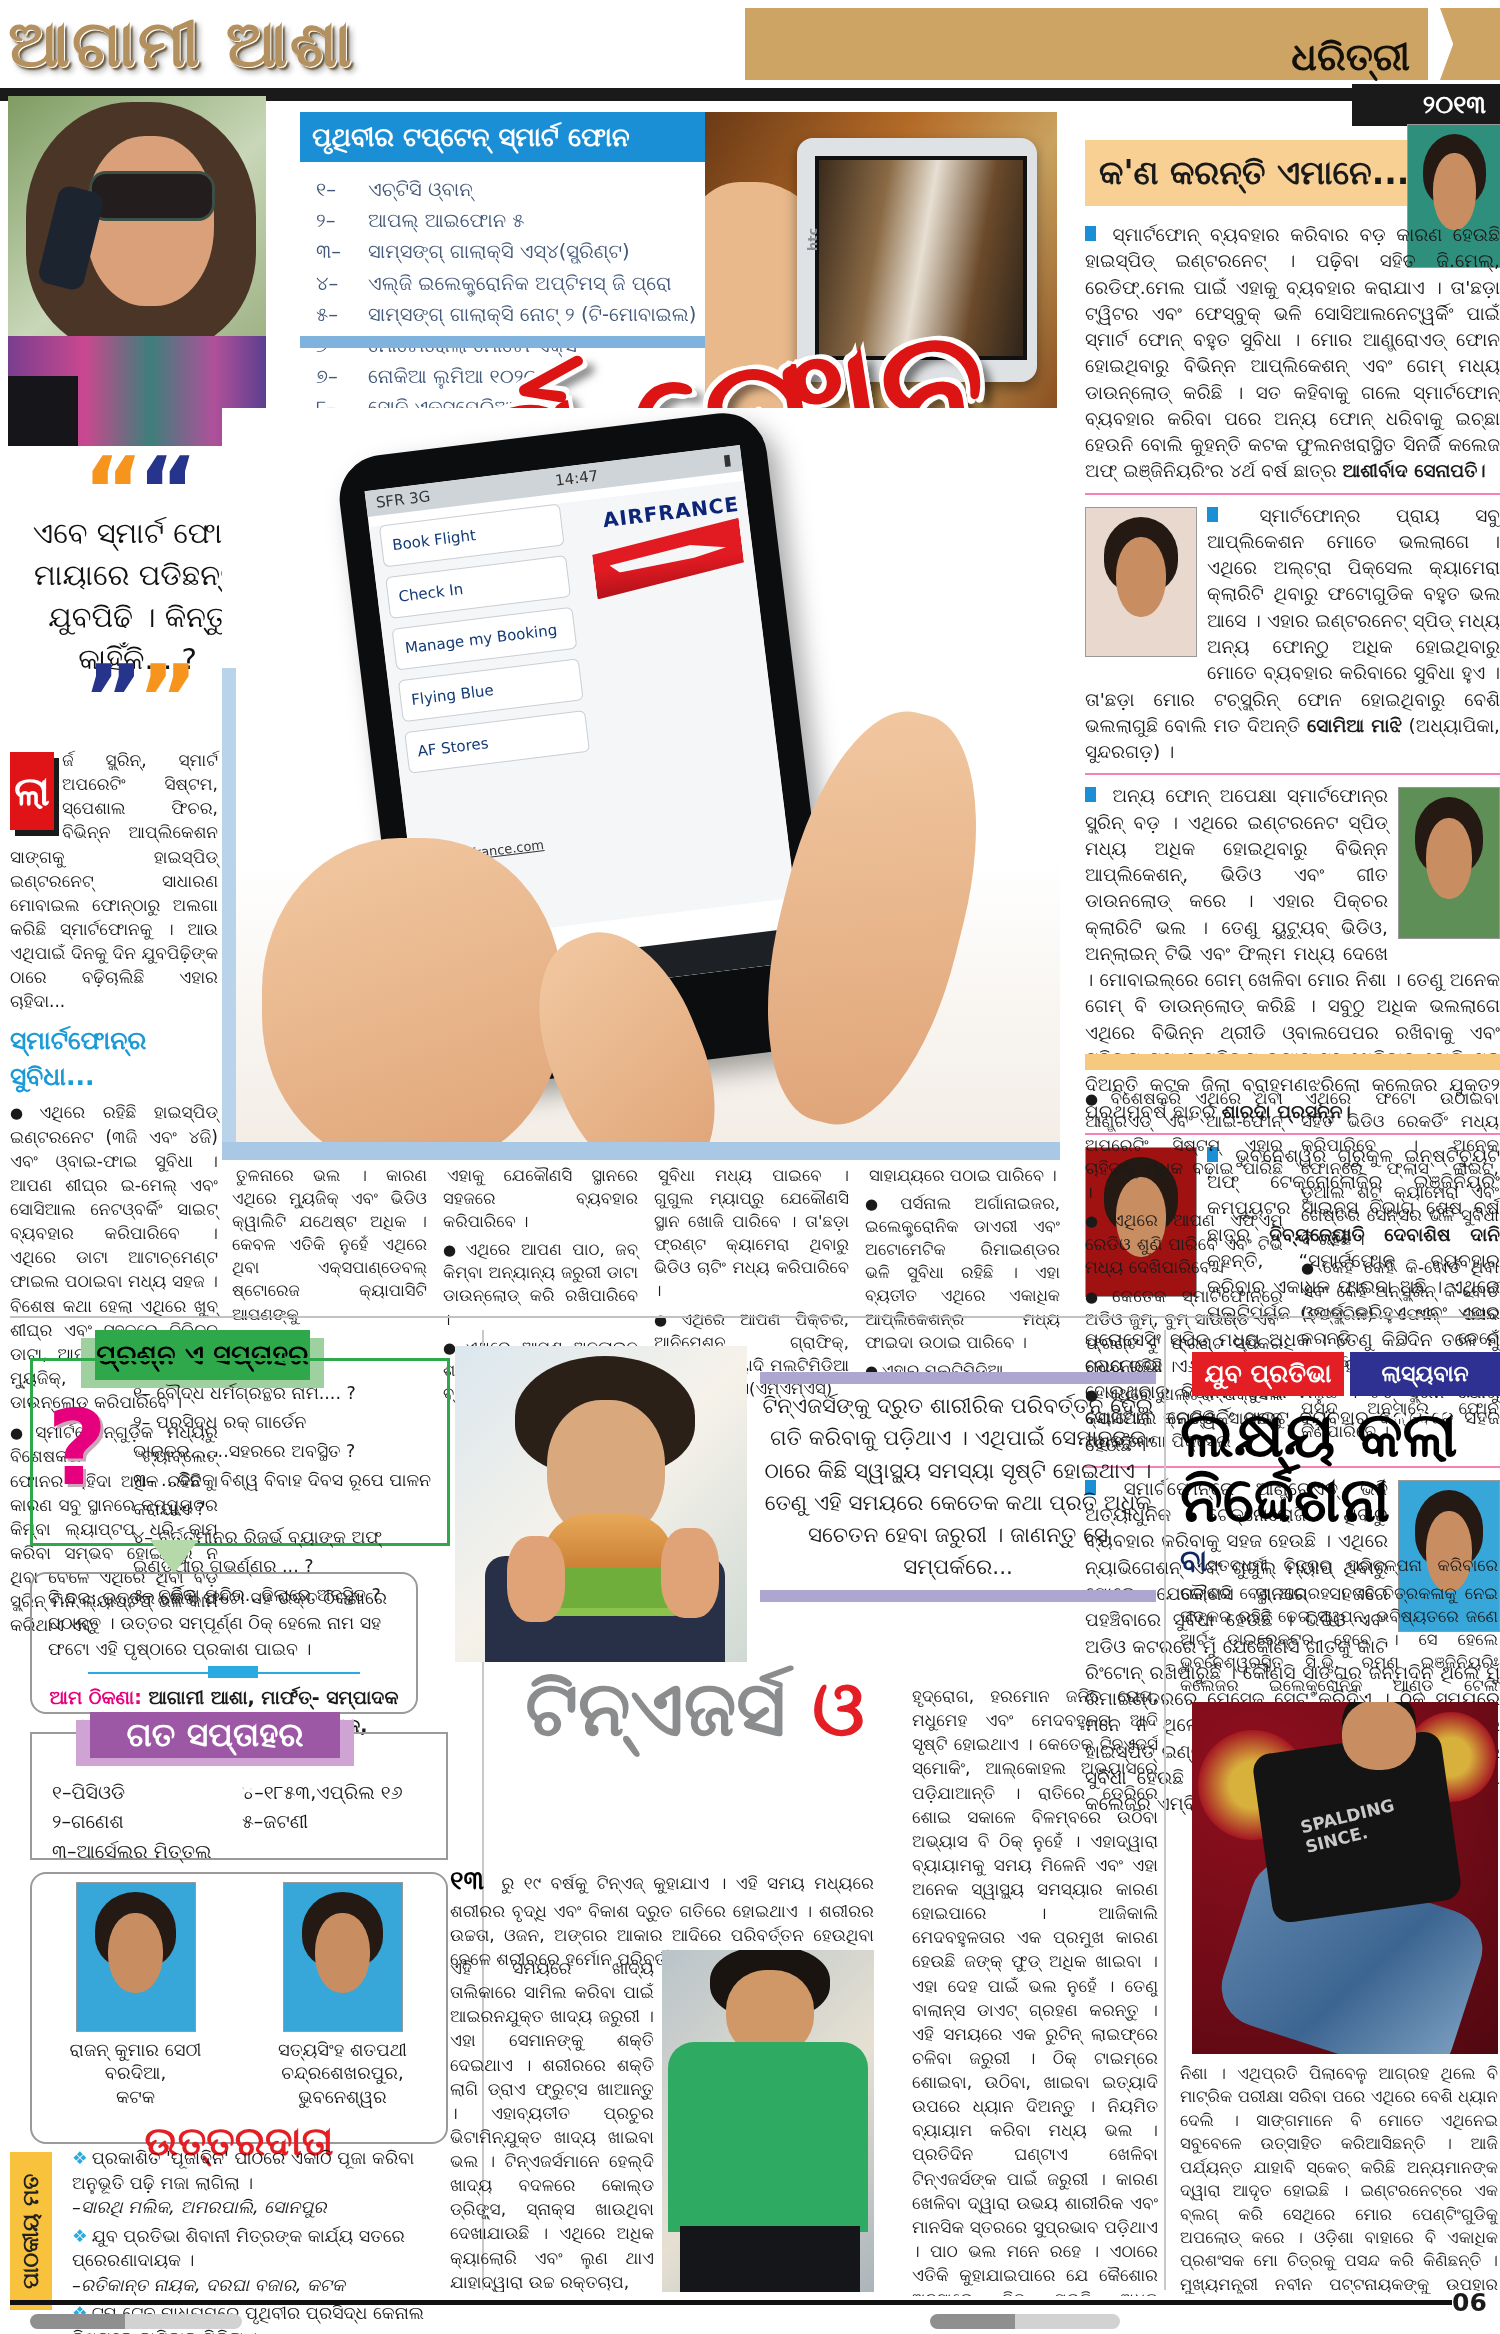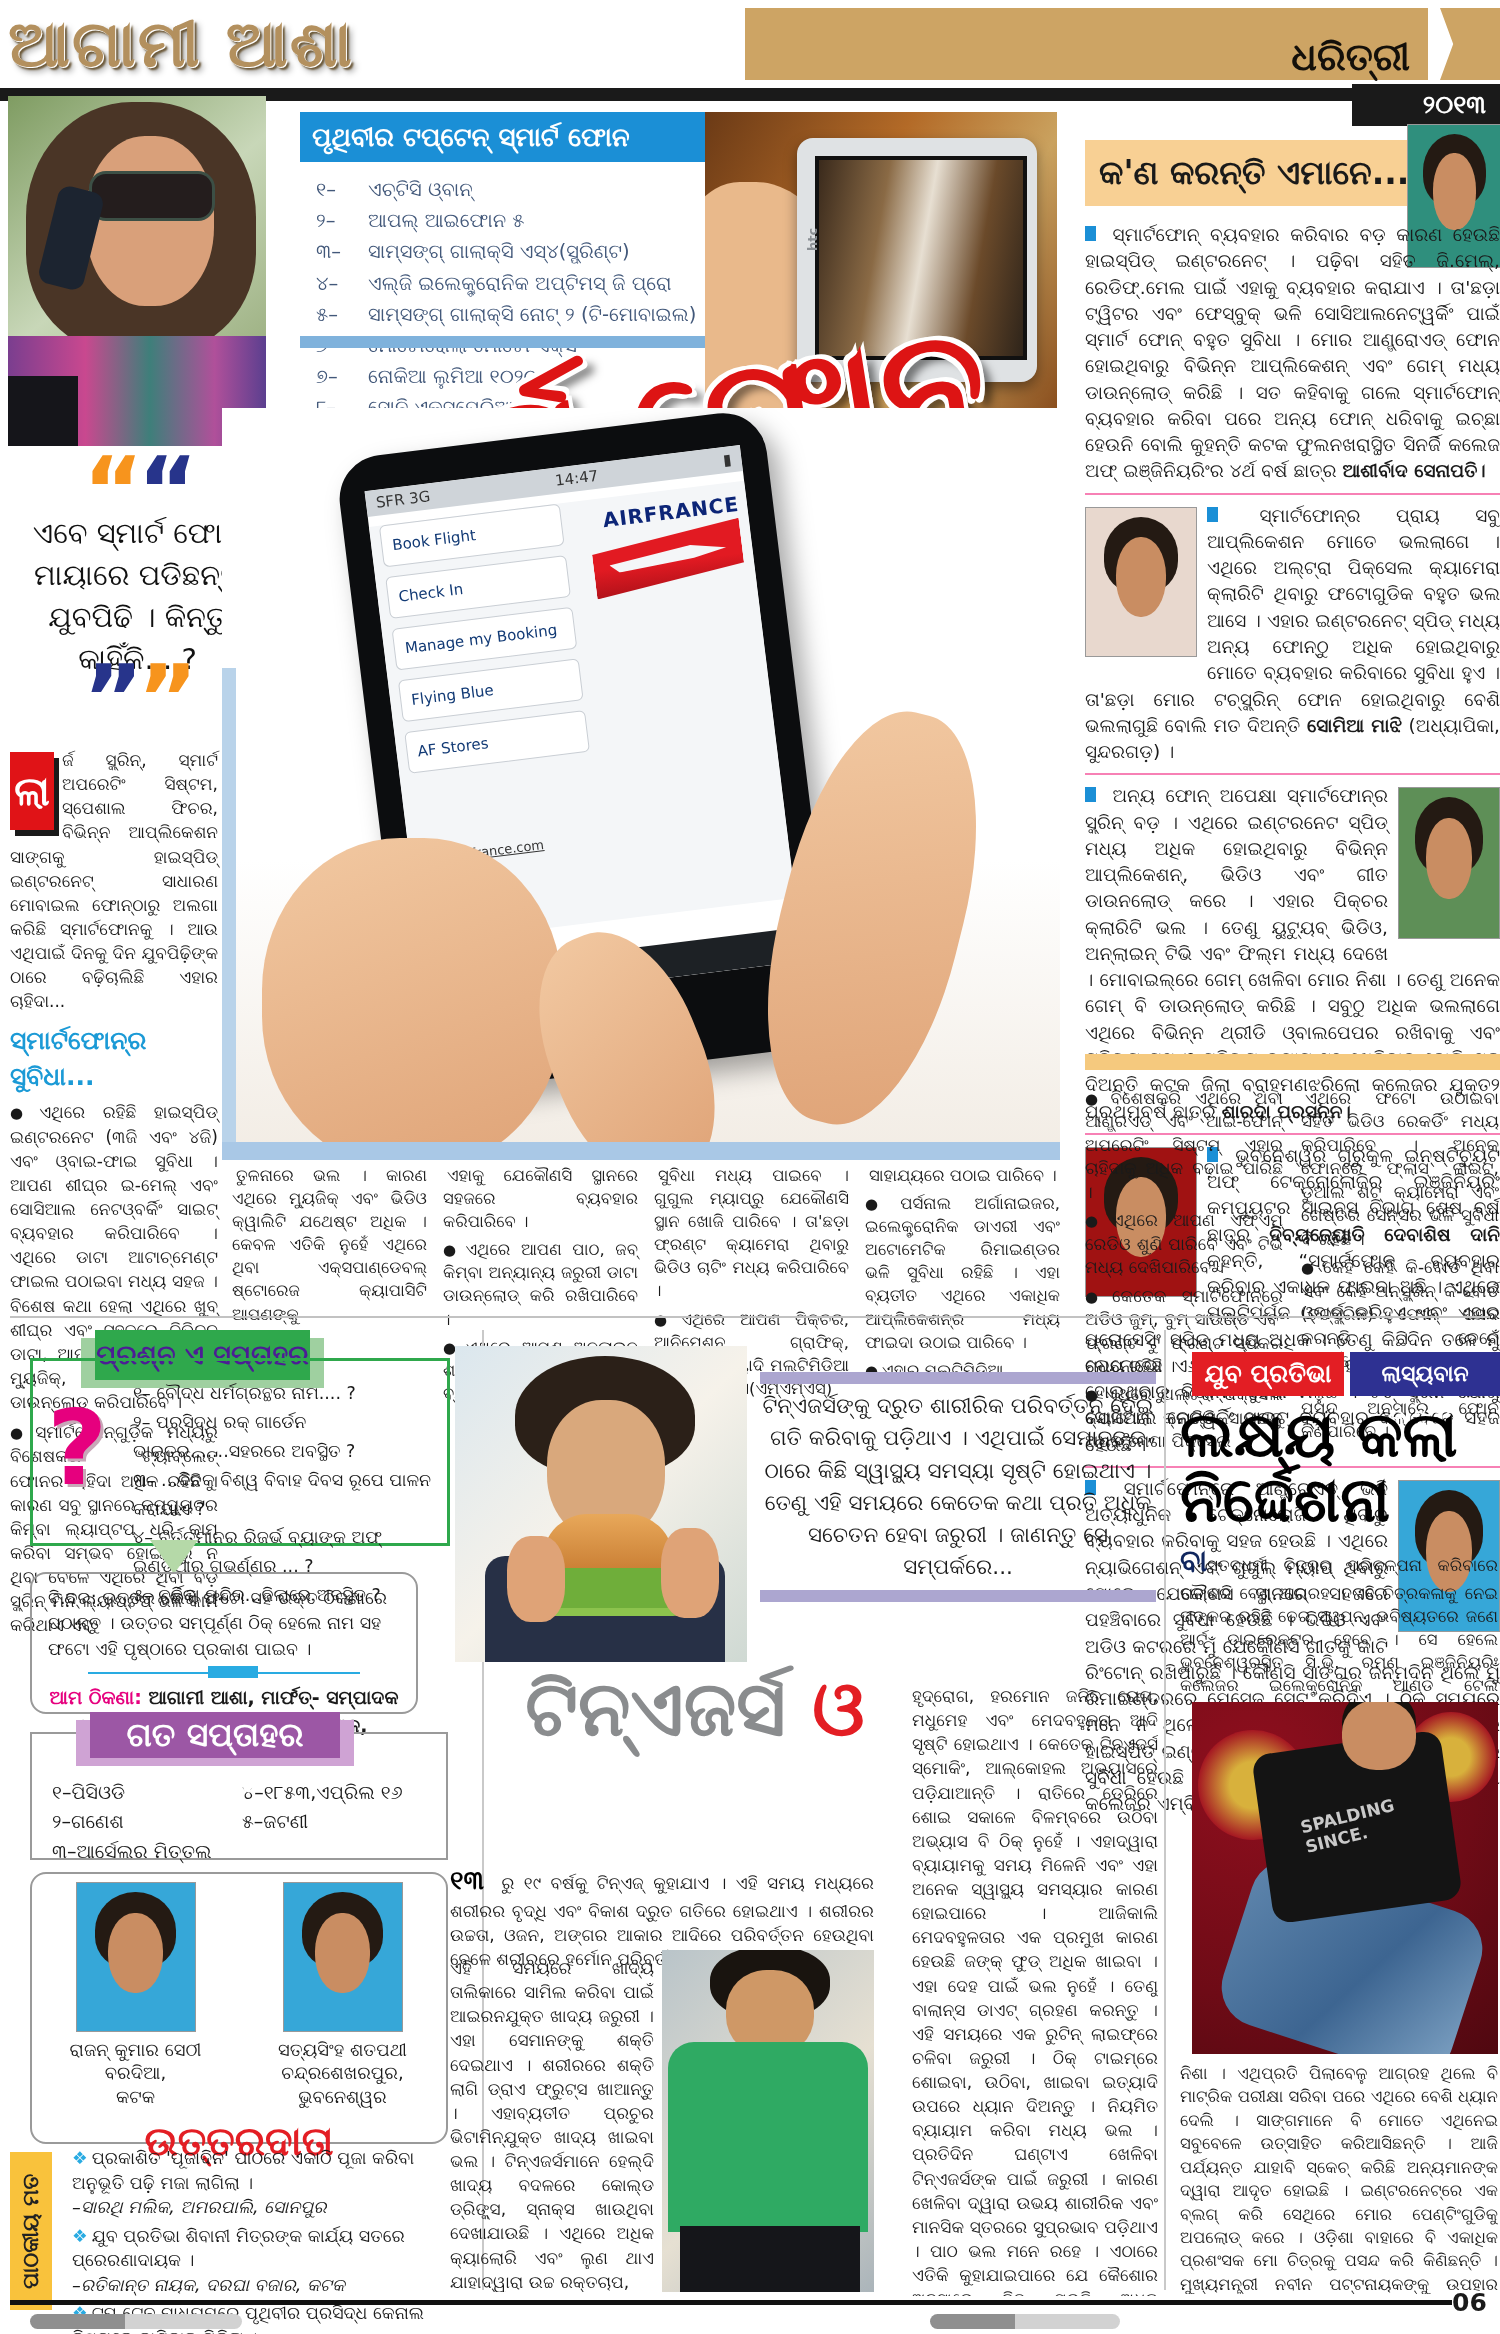--- a/index.html
+++ b/index.html
@@ -89,21 +89,21 @@
   #vox-orange-bar{position:absolute;left:0;top:942px;width:415px;height:16px;background:#f5c97e;}
   #vox-bullets{position:absolute;left:0;top:975px;width:415px;display:flex;gap:18px;font-size:17px;line-height:1.38;}
   .vb-col{width:198px;}
   .s-item{margin-bottom:5px;text-align:justify;}
   
   #mid-strip{left:232px;top:1164px;width:828px;display:flex;gap:16px;font-size:16.5px;line-height:1.4;}
   .strip-col{flex:1;}
   #section-divider{left:10px;top:1316px;width:1480px;height:2px;background:#c2c2c2;}
   
   .vrule{background:#c9c9c9;width:2px;}
-  #q-header{left:95px;top:1330px;width:215px;height:50px;background:#2fa84c;color:#4c1d95;font-size:27px;font-weight:bold;text-align:center;line-height:50px;box-shadow:-14px 8px 0 #9fd0a0,14px 8px 0 #9fd0a0;}
+  #q-header{left:95px;top:1330px;width:215px;height:50px;background:#2fa84c;color:#000000;font-size:27px;font-weight:bold;text-align:center;line-height:50px;box-shadow:-14px 8px 0 #9fd0a0,14px 8px 0 #9fd0a0;}
   #q-box{left:30px;top:1358px;width:414px;height:182px;border:3px solid #2fa84c;}
   #q-mark{position:absolute;left:14px;top:26px;font-size:104px;font-weight:bold;color:#e6007e;text-shadow:3px 3px 0 #c8a8b8;}
   #q-list{position:absolute;left:100px;top:18px;width:306px;font-size:17.5px;line-height:1.65;}
   #q-arrow{left:150px;top:1540px;width:0;height:0;border-left:24px solid transparent;border-right:24px solid transparent;border-top:34px solid #b5d9a8;}
   #note-box{left:30px;top:1572px;width:388px;height:142px;border:2px solid #9a9a9a;border-radius:16px;padding:12px 16px;box-sizing:border-box;font-size:17.5px;line-height:1.45;}
   #note-divider{position:relative;height:6px;margin:8px 40px;background:linear-gradient(90deg,transparent 0,#29abe2 0) center/100% 2px no-repeat;}
   #note-divider i{position:absolute;left:44%;top:-4px;width:50px;height:12px;background:#29abe2;}
   #addr-line{text-align:center;font-size:19px;font-weight:bold;}
   #addr-line b{color:#e6007e;}
   #ans-box{left:30px;top:1732px;width:414px;height:124px;border:2px solid #9a9a9a;}

